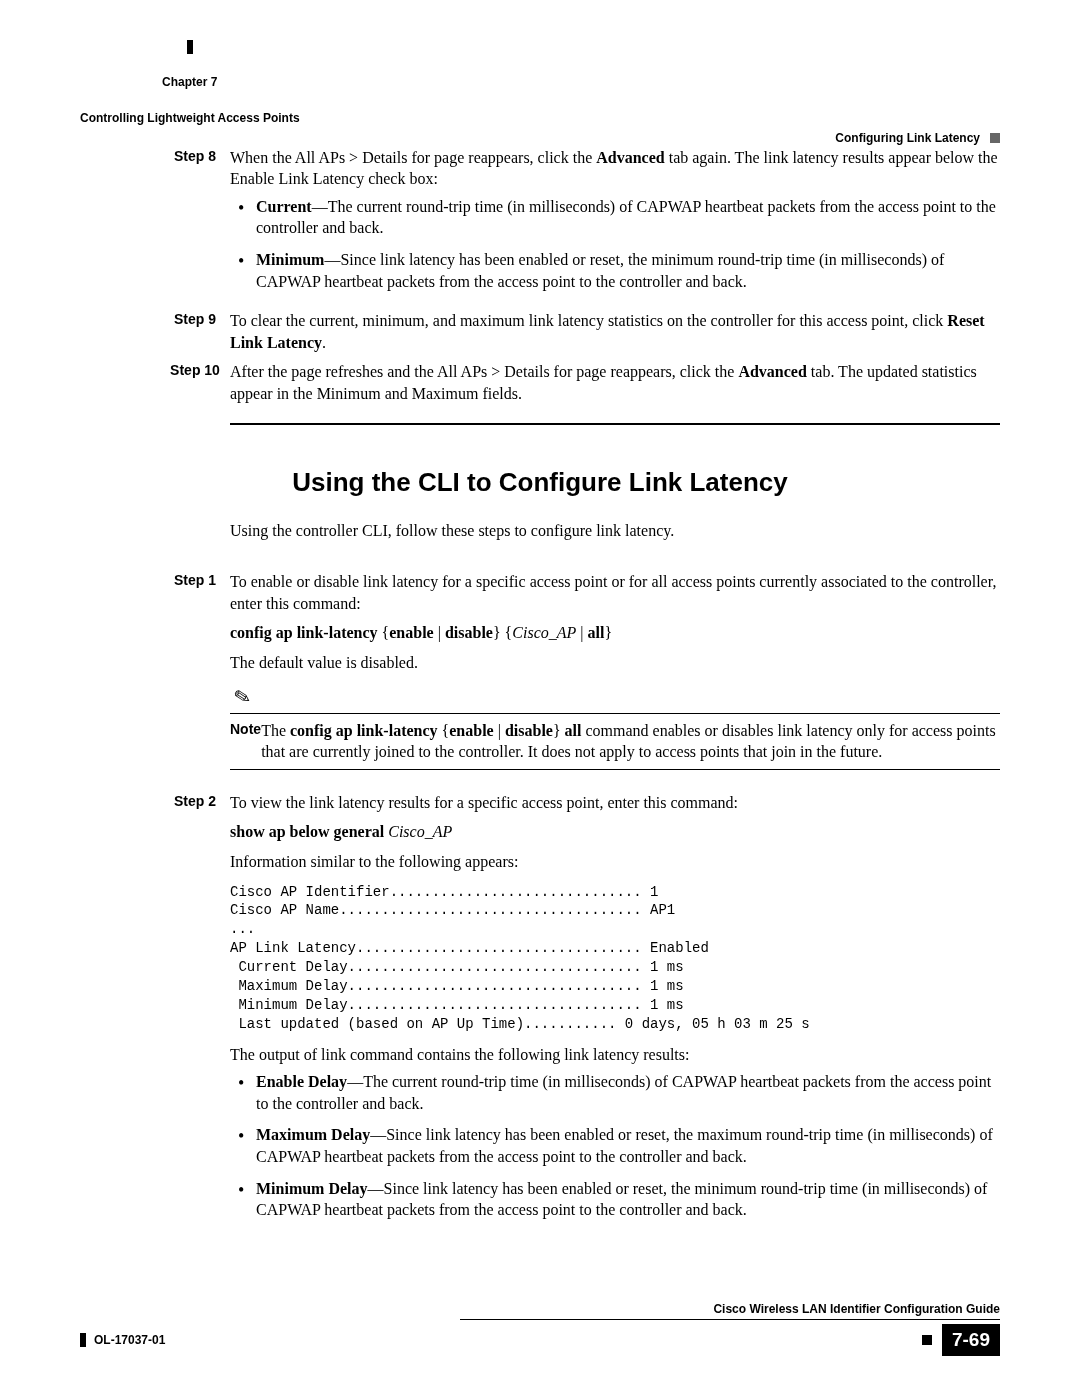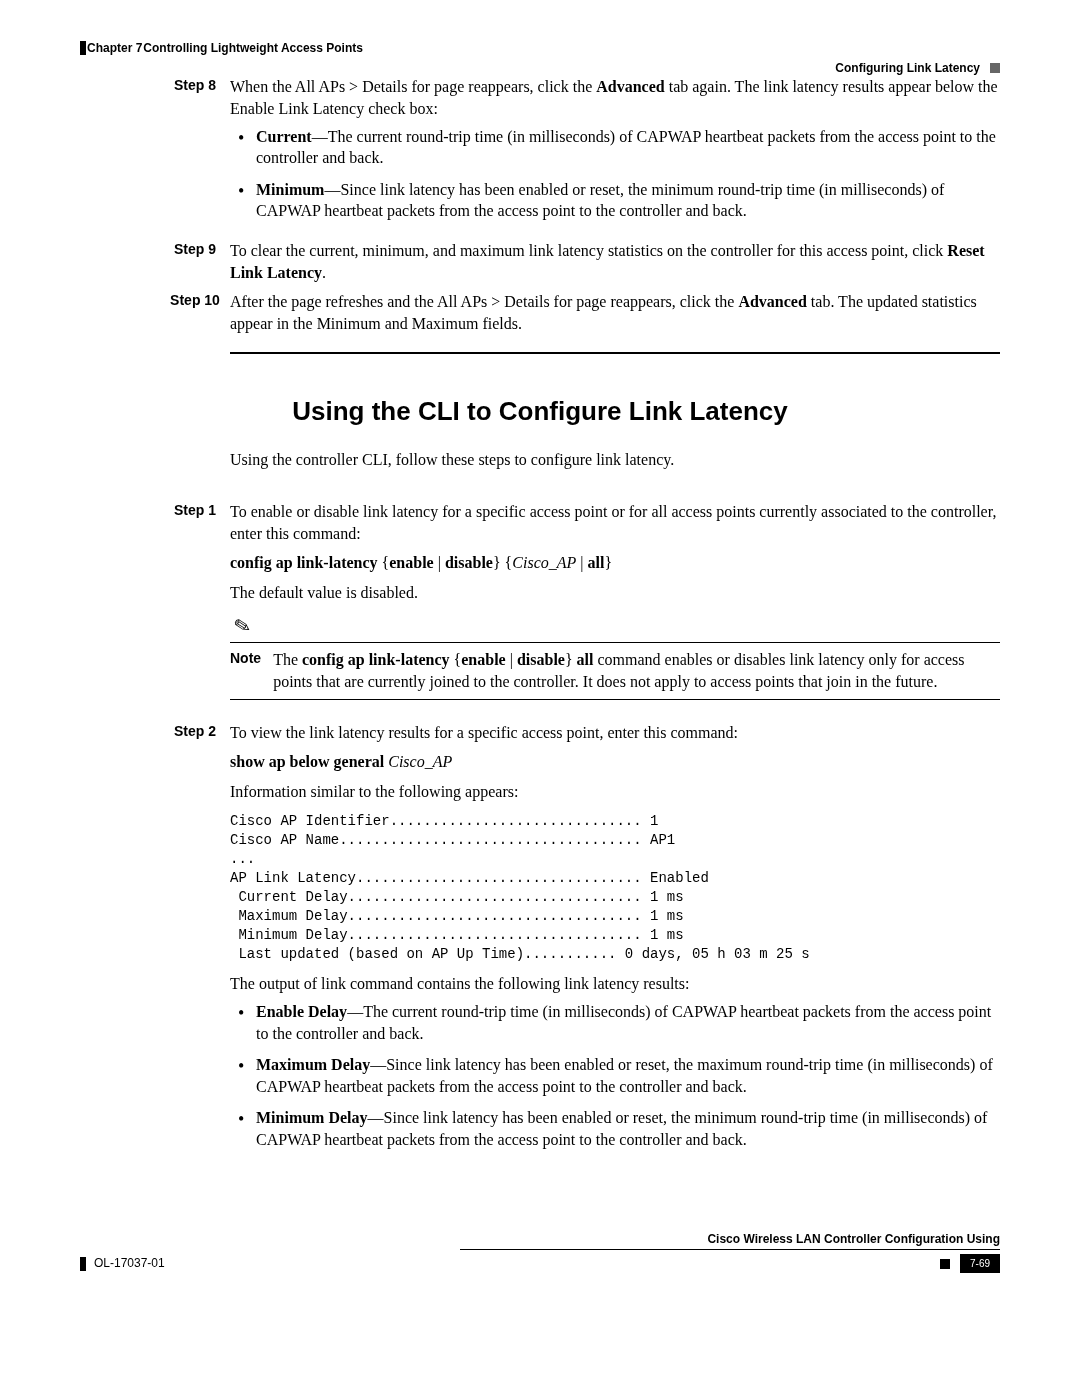--- a/index.html
+++ b/index.html
@@ -18,21 +18,22 @@
     justify-content: space-between;
     align-items: center;
     font-family: Arial, Helvetica, sans-serif;
     font-size: 12px;
     font-weight: bold;
     margin-bottom: 4px;
   }
   .header-left {
     display: flex;
     align-items: center;
-    gap: 1px;
+    gap: 20px;
+    flex-direction: column;
   }
   .header-bar {
     width: 6px;
     height: 14px;
     background: #000;
   }
   .subheader-row {
     display: flex;
     justify-content: flex-end;
     align-items: center;
@@ -104,21 +105,20 @@
     align-items: flex-end;
     margin-bottom: 2px;
   }
   .note-icon {
     font-size: 20px;
     transform: rotate(-12deg);
     margin-left: 4px;
   }
   .note-row {
     display: flex;
-    gap: 12px;
     border-top: 1px solid #000;
     border-bottom: 1px solid #000;
     padding: 6px 0;
     margin-bottom: 14px;
   }
   .note-label {
     font-family: Arial, Helvetica, sans-serif;
     font-weight: bold;
     font-size: 14px;
     flex-shrink: 0;
@@ -136,35 +136,35 @@
   .footer-line {
     border-top: 1px solid #000;
     margin-left: 380px;
   }
   .footer-row {
     display: flex;
     justify-content: space-between;
     align-items: center;
     font-family: Arial, Helvetica, sans-serif;
     font-size: 12px;
-    font-weight: normal;
+    font-weight: bold;
     margin-top: 4px;
   }
   .footer-title {
     text-align: right;
     font-family: Arial, Helvetica, sans-serif;
     font-size: 12px;
     font-weight: bold;
     margin-bottom: 2px;
   }
   .page-badge {
     background: #000;
     color: #fff;
     padding: 3px 10px;
-    font-size: 10px;
+    font-size: 19px;
   }
   .footer-left {
     display: flex;
     align-items: center;
     gap: 8px;
   }
   .footer-right {
     display: flex;
     align-items: center;
     gap: 10px;
@@ -264,21 +264,21 @@
     <div>The output of link command contains the following link latency results:</div>
     <ul class="bullets">
       <li><b>Enable Delay</b><span>—The current round-trip time (in milliseconds) of CAPWAP heartbeat packets from the access point to the controller and back.</span></li>
       <li><b>Maximum Delay</b><span>—Since link latency has been enabled or reset, the maximum round-trip time (in milliseconds) of CAPWAP heartbeat packets from the access point to the controller and back.</span></li>
       <li><b>Minimum Delay</b><span>—Since link latency has been enabled or reset, the minimum round-trip time (in milliseconds) of CAPWAP heartbeat packets from the access point to the controller and back.</span></li>
     </ul>
   </div>
 </div>
 
 <div class="footer">
-  <div class="footer-title">Cisco Wireless LAN Controller Configuration Using</div>
+  <div class="footer-title">Cisco Wireless LAN Identifier Configuration Guide</div>
   <div class="footer-line"></div>
   <div class="footer-row">
     <div class="footer-left">
       <div class="header-bar"></div>
       <span>OL-17037-01</span>
     </div>
     <div class="footer-right">
       <div class="small-square-dark"></div>
       <div class="page-badge">7-69</div>
     </div>

